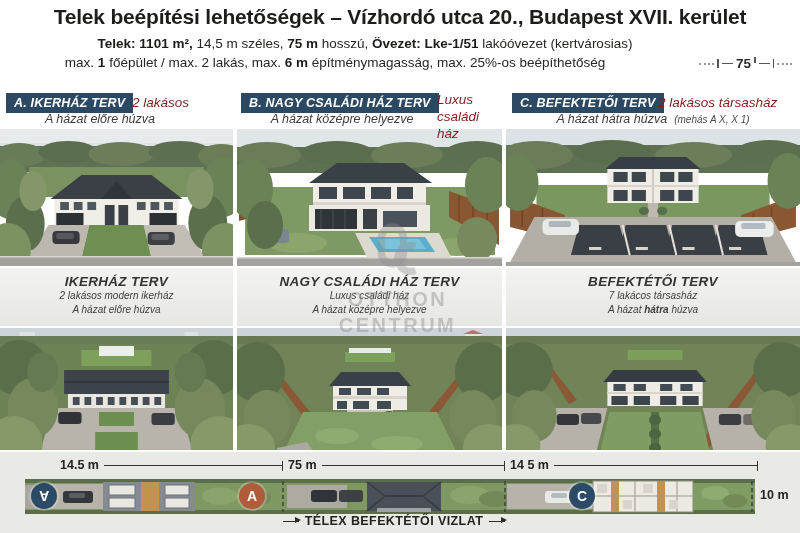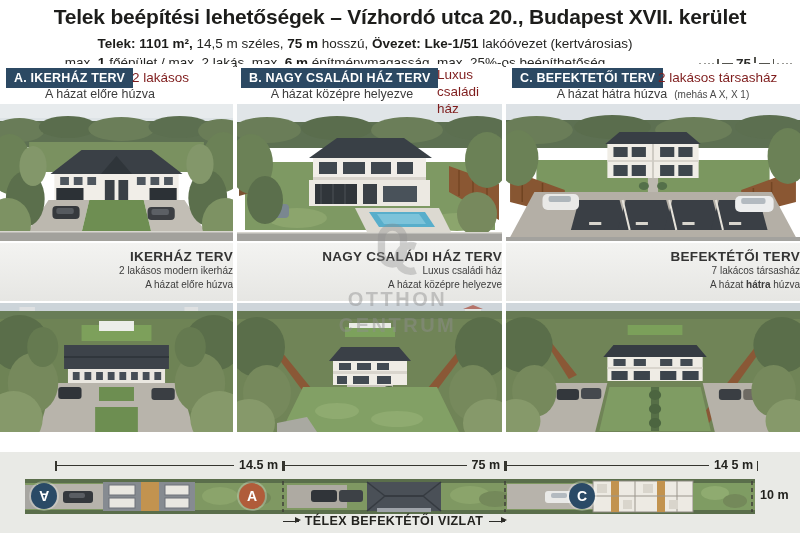--- a/index.html
+++ b/index.html
@@ -12,45 +12,45 @@
   .spec1{top:36px;}
   .spec2{top:55px;right:130px;}
   .spec b{font-weight:bold;color:#1c1c1a;}
   .dim75{position:absolute;right:8px;top:56px;display:flex;align-items:center;gap:3px;}
   .d-dots{width:15px;border-top:2px dotted #9a9a96;}
   .d-tick{width:1.5px;height:9px;background:#55554f;}
   .d-uptick{width:1.5px;height:6px;background:#55554f;transform:translateY(-4px);}
   .d-seg{width:11px;border-top:1.5px solid #55554f;}
   .d-label{font-weight:bold;font-size:13.5px;color:#2b2b29;}
   
-  .col{position:absolute;top:64px;}
+  .col{position:absolute;top:89px;font-style:italic;}
   #colA{left:0;width:233px;}
   #colB{left:237px;width:265px;}
   #colC{left:506px;width:294px;}
   .colhead{position:relative;height:40px;background:#fff;}
   .badge{position:absolute;top:4px;background:#2c4963;color:#fff;font-weight:bold;
          font-size:12.5px;padding:3px 8px;letter-spacing:.2px;white-space:nowrap;}
   .tagline{position:absolute;font-size:13.5px;color:#7f1d1d;}
   .subline{position:absolute;top:23px;font-size:12.5px;color:#3c3c3c;text-align:center;white-space:nowrap;}
   .note{font-size:10px;color:#4a4a4a;margin-left:7px;}
   .img1{height:137px;overflow:hidden;}
   .img2{height:129px;overflow:hidden;}
   .mid{height:62px;background:linear-gradient(#f3f3f1,#e6e6e3);border-top:2px solid #fff;
-       border-bottom:2px solid #fff;text-align:right;padding-top:6px;box-sizing:border-box;}
+       border-bottom:2px solid #fff;text-align:center;padding-top:6px;box-sizing:border-box;}
   .mid .t{font-size:13.5px;font-weight:bold;color:#343434;letter-spacing:.3px;}
   .mid .l{font-size:10px;color:#3d3d3d;line-height:1.4;}
   svg.scene{display:block;width:100%;height:100%;}
   
   .watermark{position:absolute;left:330px;top:222px;width:135px;text-align:center;
              pointer-events:none;z-index:5;}
   .wm-t{font-size:20px;font-weight:bold;color:#8f8f8f;opacity:.45;letter-spacing:2.5px;line-height:1.3;}
   
   .siteplan{position:absolute;top:450px;left:0;width:800px;height:83px;background:#e9eae6;
             border-top:2px solid #fff;box-sizing:border-box;}
-  .dimseg{position:absolute;top:13px;border-top:1.5px solid #35352f;display:flex;justify-content:flex-end;}
+  .dimseg{position:absolute;top:13px;border-top:1.5px solid #35352f;display:flex;justify-content:flex-start;}
   .dimseg::before,.dimseg::after{content:"";position:absolute;top:-5px;width:1.5px;height:10px;background:#35352f;}
   .dimseg::before{left:0;}
   .dimseg::after{right:0;}
   .dimlabel{transform:translateY(-58%);background:#e9eae6;padding:0 5px;font-weight:bold;
             font-size:12.5px;color:#23231f;}
   .depth{position:absolute;left:760px;top:36px;font-weight:bold;font-size:12.5px;color:#23231f;}
   .strip{position:absolute;left:25px;top:27px;width:730px;height:35px;}
   .pbadge{position:absolute;top:31px;width:26px;height:26px;border-radius:50%;color:#fff;
           font-weight:bold;font-size:14px;display:flex;align-items:center;justify-content:center;
           box-shadow:0 0 0 2px rgba(255,255,255,.25);z-index:3;}

